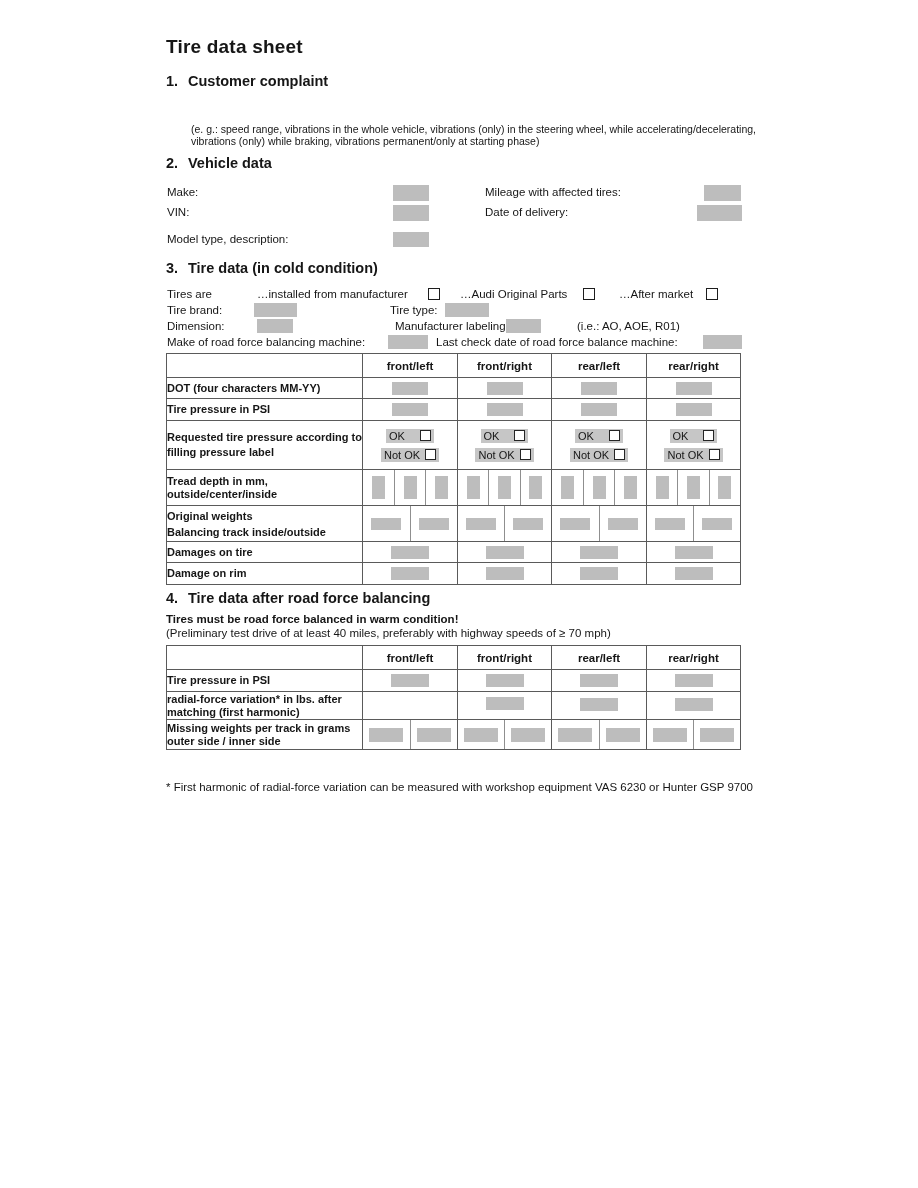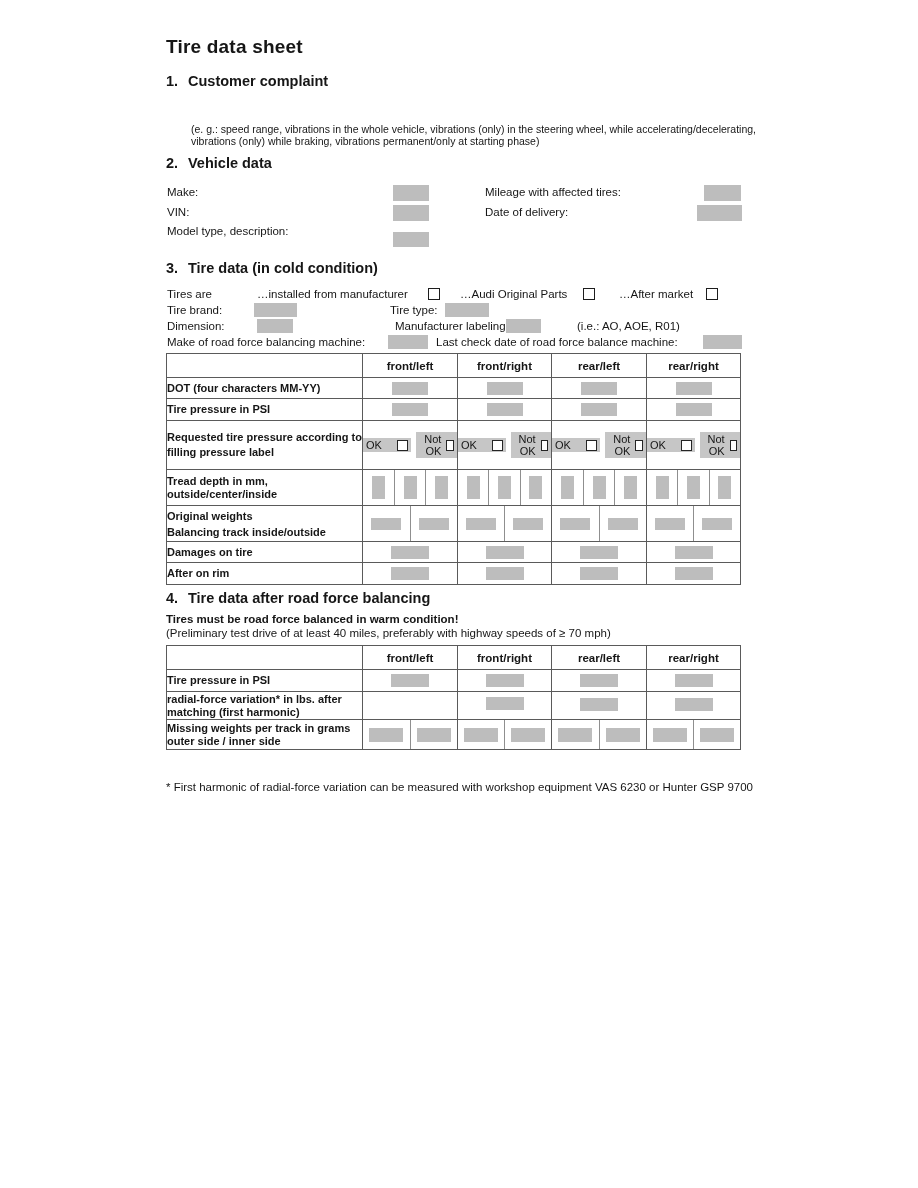--- a/index.html
+++ b/index.html
@@ -16,21 +16,21 @@
   .cbx{position:absolute;width:12px;height:12px;border:1.5px solid #1d1d1d;background:#fff;box-sizing:border-box;}
   
   table.t{border-collapse:collapse;table-layout:fixed;position:absolute;background:#fff;}
   table.t td{border:1px solid #5a5a5a;padding:0;vertical-align:middle;overflow:hidden;}
   td.lbl{font-size:11px;font-weight:bold;padding:2px 4px 2px 6px;line-height:13px;vertical-align:middle;}
   td.lbl.sp{line-height:15.5px;}
   .hdrc{font-size:11.5px;font-weight:bold;text-align:center;}
   .box-c{margin:0 auto;background:#bdbdbd;}
   .b-dot{width:36px;height:13px;}
   .b-dam{width:38px;height:13px;}
-  .okwrap{display:flex;flex-direction:row;align-items:center;gap:5px;text-align:right;}
+  .okwrap{display:flex;flex-direction:column;align-items:center;gap:5px;}
   .patch{display:inline-flex;align-items:center;background:#c6c6c6;padding:1px 3px;font-size:11px;line-height:12px;}
   .cb{width:11px;height:11px;border:1.5px solid #242424;background:#fff;box-sizing:border-box;display:inline-block;}
   .gap-ok{margin-left:15px;}
   .gap-nok{margin-left:5px;}
   .subs{display:flex;width:100%;height:100%;align-items:center;}
   .sub{flex:1;height:100%;display:flex;align-items:center;justify-content:center;border-right:1px solid #8f8f8f;}
   .sub:last-child{border-right:none;}
   .vbox{width:13px;height:23px;background:#bdbdbd;}
   .hbox{width:30px;height:12px;background:#bdbdbd;}
   .mbox{width:34px;height:14px;background:#bdbdbd;}
@@ -56,21 +56,21 @@
   <div class="abs body" style="left:167px;top:186px;">Make:</div>
   <div class="fld" style="left:393px;top:185px;width:36px;height:16px;"></div>
   <div class="abs body" style="left:485px;top:186px;">Mileage with affected tires:</div>
   <div class="fld" style="left:704px;top:185px;width:37px;height:16px;"></div>
 
   <div class="abs body" style="left:167px;top:206px;">VIN:</div>
   <div class="fld" style="left:393px;top:205px;width:36px;height:16px;"></div>
   <div class="abs body" style="left:485px;top:206px;">Date of delivery:</div>
   <div class="fld" style="left:697px;top:205px;width:45px;height:16px;"></div>
 
-  <div class="abs body" style="left:167px;top:225px;">Model type, description:</div>
+  <div class="abs body" style="left:167px;top:233px;">Model type, description:</div>
   <div class="fld" style="left:393px;top:232px;width:36px;height:15px;"></div>
 
   <div class="abs h2" style="left:166px;top:260px;">
     <span class="num">3.</span><span>Tire data (in cold condition)</span>
   </div>
 
   <div class="abs body" style="left:167px;top:288px;">Tires are</div>
   <div class="abs body" style="left:257px;top:288px;">…installed from manufacturer</div>
   <div class="cbx" style="left:428px;top:288px;"></div>
   <div class="abs body" style="left:460px;top:288px;">…Audi Original Parts</div>
@@ -301,21 +301,21 @@
             <div class="box-c b-dam"></div>
           </td>
       <td>
             <div class="box-c b-dam"></div>
           </td>
       <td>
             <div class="box-c b-dam"></div>
           </td>
     </tr>
     <tr style="height:22px;">
-      <td class="lbl">After on rim</td>
+      <td class="lbl">Damage on rim</td>
       <td>
             <div class="box-c b-dam"></div>
           </td>
       <td>
             <div class="box-c b-dam"></div>
           </td>
       <td>
             <div class="box-c b-dam"></div>
           </td>
       <td>

